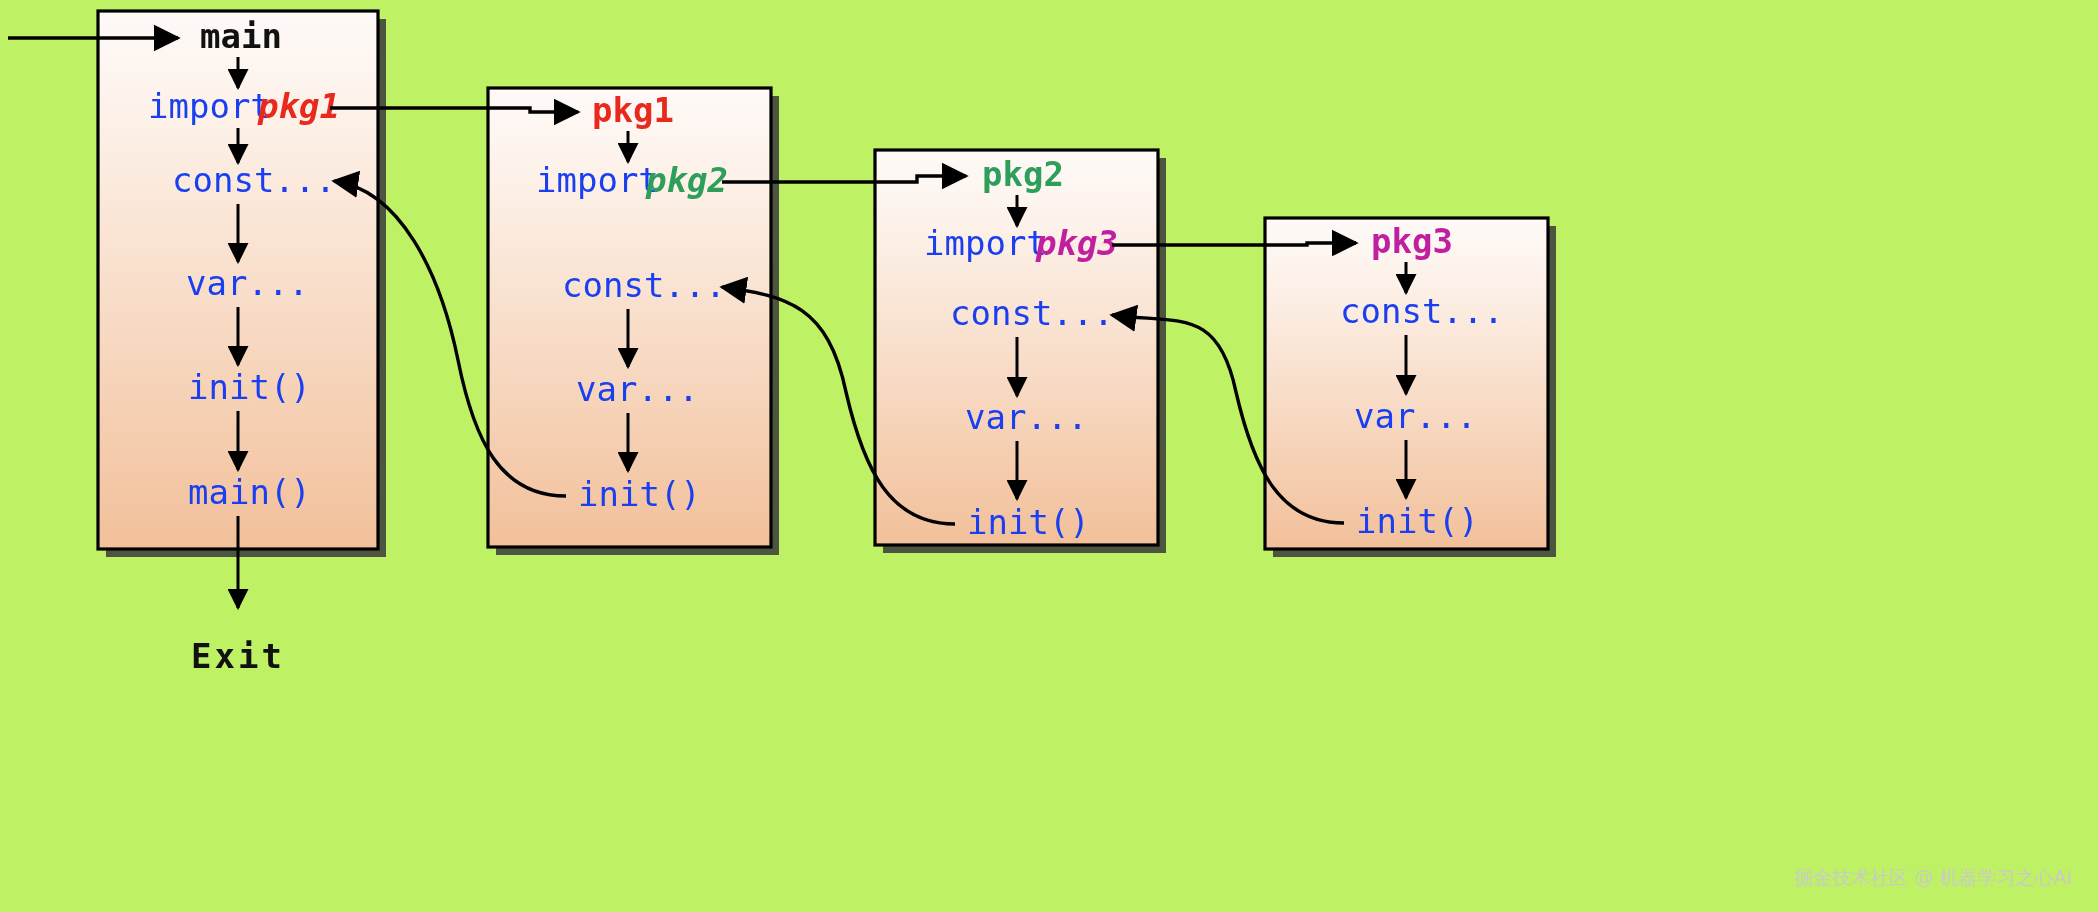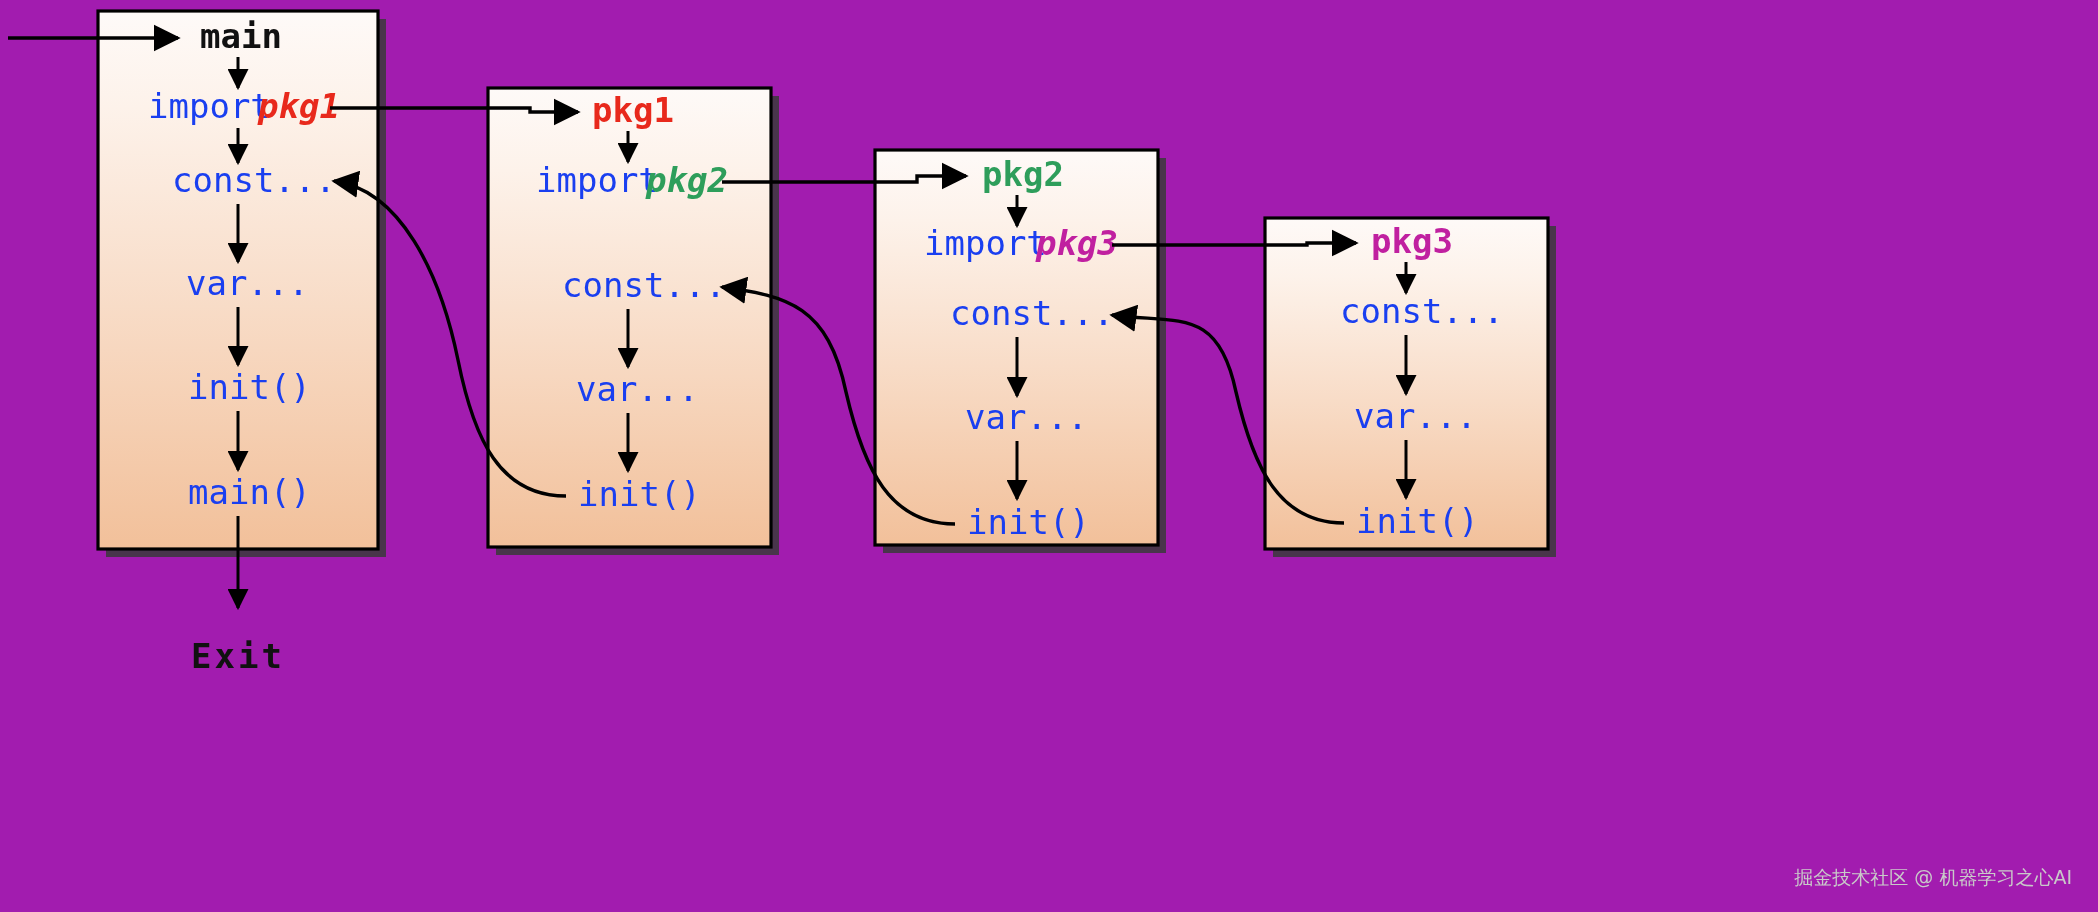--- a/index.html
+++ b/index.html
@@ -1,18 +1,18 @@
 <!DOCTYPE html>
 <html><head>
 <meta charset="utf-8">
 <style>
   html,body{margin:0;padding:0;background:#ffffff;}
   body{width:2098px;height:912px;overflow:hidden;
        font-family:"DejaVu Sans Mono",monospace;}
-  #stage{position:relative;width:2098px;height:912px;background:#a21caf;}
+  #stage{position:relative;width:2098px;height:912px;background:#bef264;}
   svg#diagram{position:absolute;left:0;top:0;width:2098px;height:912px;display:block;}
   .mono{font-family:"DejaVu Sans Mono","Liberation Mono",monospace;}
   .sans{font-family:"DejaVu Sans","Liberation Sans",sans-serif;}
   text{dominant-baseline:middle;}
   .t-head{font-size:34px;font-weight:bold;}
   .t-kw{font-size:34px;fill:#1a3ff0;}
   .t-pkgitalic{font-size:34px;font-style:italic;font-weight:bold;}
   .t-black{fill:#111111;}
   .t-exit{font-size:34px;font-weight:bold;fill:#111111;letter-spacing:3px;}
   .wm{font-size:19px;fill:#c9c9c9;}

